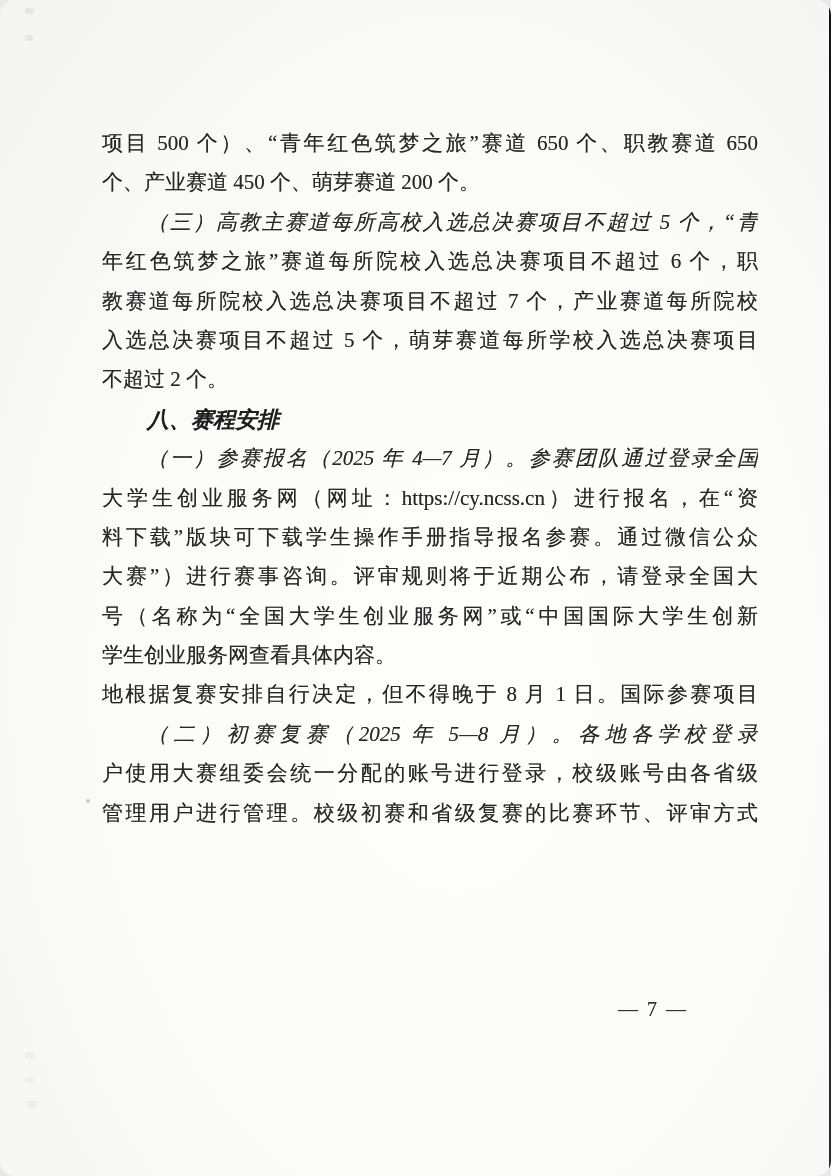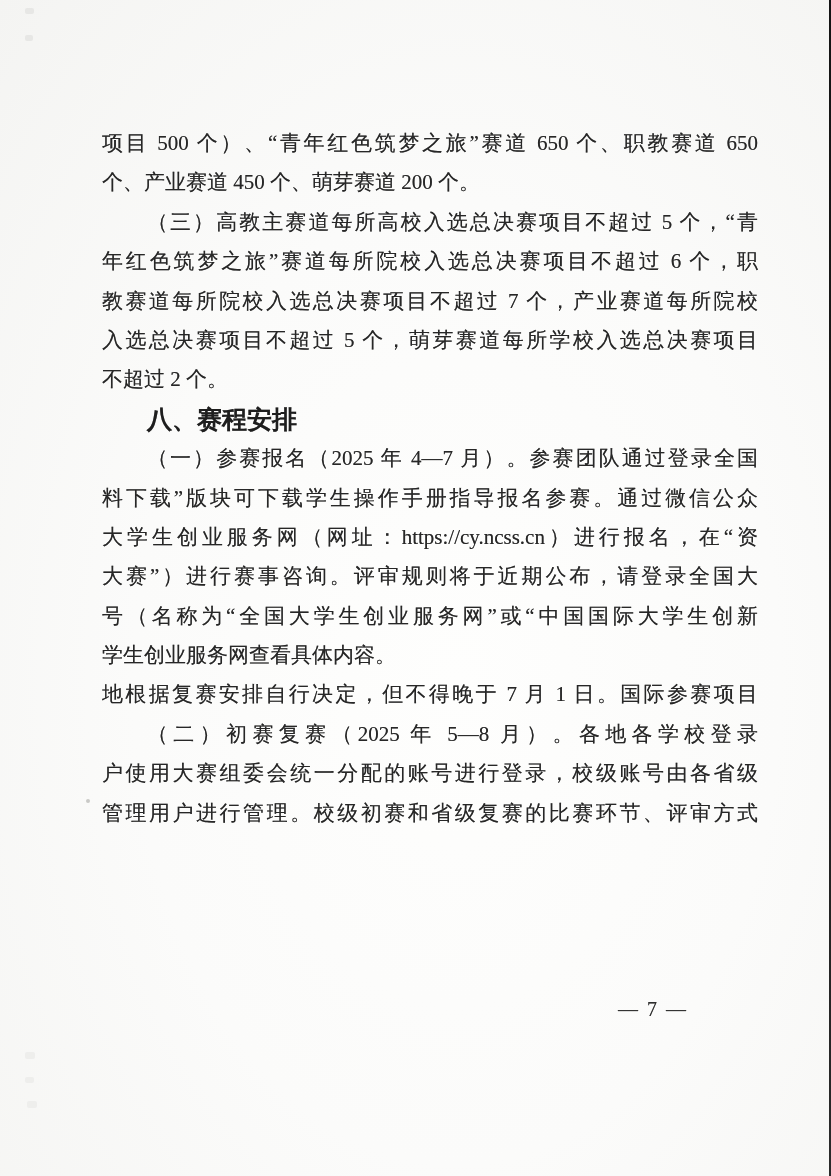--- a/index.html
+++ b/index.html
@@ -10,20 +10,21 @@
   }
   .page {
     position: relative;
     width: 831px;
     height: 1176px;
     margin: 0 auto;
     overflow: hidden;
     background:
       radial-gradient(ellipse at 55% 58%, #fefefd 0%, #fbfbfa 50%, #f4f4f2 100%);
     font-family: "Liberation Serif", "DejaVu Serif", serif;
+    border-radius: 15px;
   }
   .edge-line {
     position: absolute;
     top: 0;
     right: 0;
     width: 2px;
     height: 100%;
     background: linear-gradient(180deg, #141414 0%, #1d1d1d 55%, #2a2a2a 100%);
   }
   .scan-artifact {
@@ -52,25 +53,26 @@
     line-height: 39.4px;
     white-space: normal;
     overflow: hidden;
   }
   .line.justify {
     text-align: justify;
     text-align-last: justify;
   }
   .line.indent {
     padding-left: 45px;
+    font-style: italic;
   }
   .line.heading {
     font-family: "Liberation Sans", "DejaVu Sans", sans-serif;
     font-weight: 700;
-    font-size: 25px;
+    font-size: 22px;
     color: #1e1e1e;
   }
   .page-number {
     position: absolute;
     left: 102px;
     top: 994px;
     width: 656px;
     height: 30px;
     line-height: 30px;
     text-align: right;
@@ -97,26 +99,26 @@
   <div class="text-block" id="lines">
       <div class="line justify">项目 500 个）、“青年红色筑梦之旅”赛道 650 个、职教赛道 650</div>
       <div class="line">个、产业赛道 450 个、萌芽赛道 200 个。</div>
       <div class="line justify indent">（三）高教主赛道每所高校入选总决赛项目不超过 5 个，“青</div>
       <div class="line justify">年红色筑梦之旅”赛道每所院校入选总决赛项目不超过 6 个，职</div>
       <div class="line justify">教赛道每所院校入选总决赛项目不超过 7 个，产业赛道每所院校</div>
       <div class="line justify">入选总决赛项目不超过 5 个，萌芽赛道每所学校入选总决赛项目</div>
       <div class="line">不超过 2 个。</div>
       <div class="line indent heading">八、赛程安排</div>
       <div class="line justify indent">（一）参赛报名（2025 年 4—7 月）。参赛团队通过登录全国</div>
+      <div class="line justify">大学生创业服务网（网址：https://cy.ncss.cn）进行报名，在“资</div>
       <div class="line justify">料下载”版块可下载学生操作手册指导报名参赛。通过微信公众</div>
-      <div class="line justify">大学生创业服务网（网址：https://cy.ncss.cn）进行报名，在“资</div>
       <div class="line justify">大赛”）进行赛事咨询。评审规则将于近期公布，请登录全国大</div>
       <div class="line justify">号（名称为“全国大学生创业服务网”或“中国国际大学生创新</div>
       <div class="line">学生创业服务网查看具体内容。</div>
-      <div class="line justify">地根据复赛安排自行决定，但不得晚于 7 月 1 日。国际参赛项目</div>
+      <div class="line justify">地根据复赛安排自行决定，但不得晚于 8 月 1 日。国际参赛项目</div>
       <div class="line justify indent">（二）初赛复赛（2025 年 5—8 月）。各地各学校登录</div>
       <div class="line justify">户使用大赛组委会统一分配的账号进行登录，校级账号由各省级</div>
       <div class="line justify">管理用户进行管理。校级初赛和省级复赛的比赛环节、评审方式</div>
     </div>
 
   <div class="page-number">— 7 —</div>
 
   <div class="edge-line"></div>
 
 </div>

